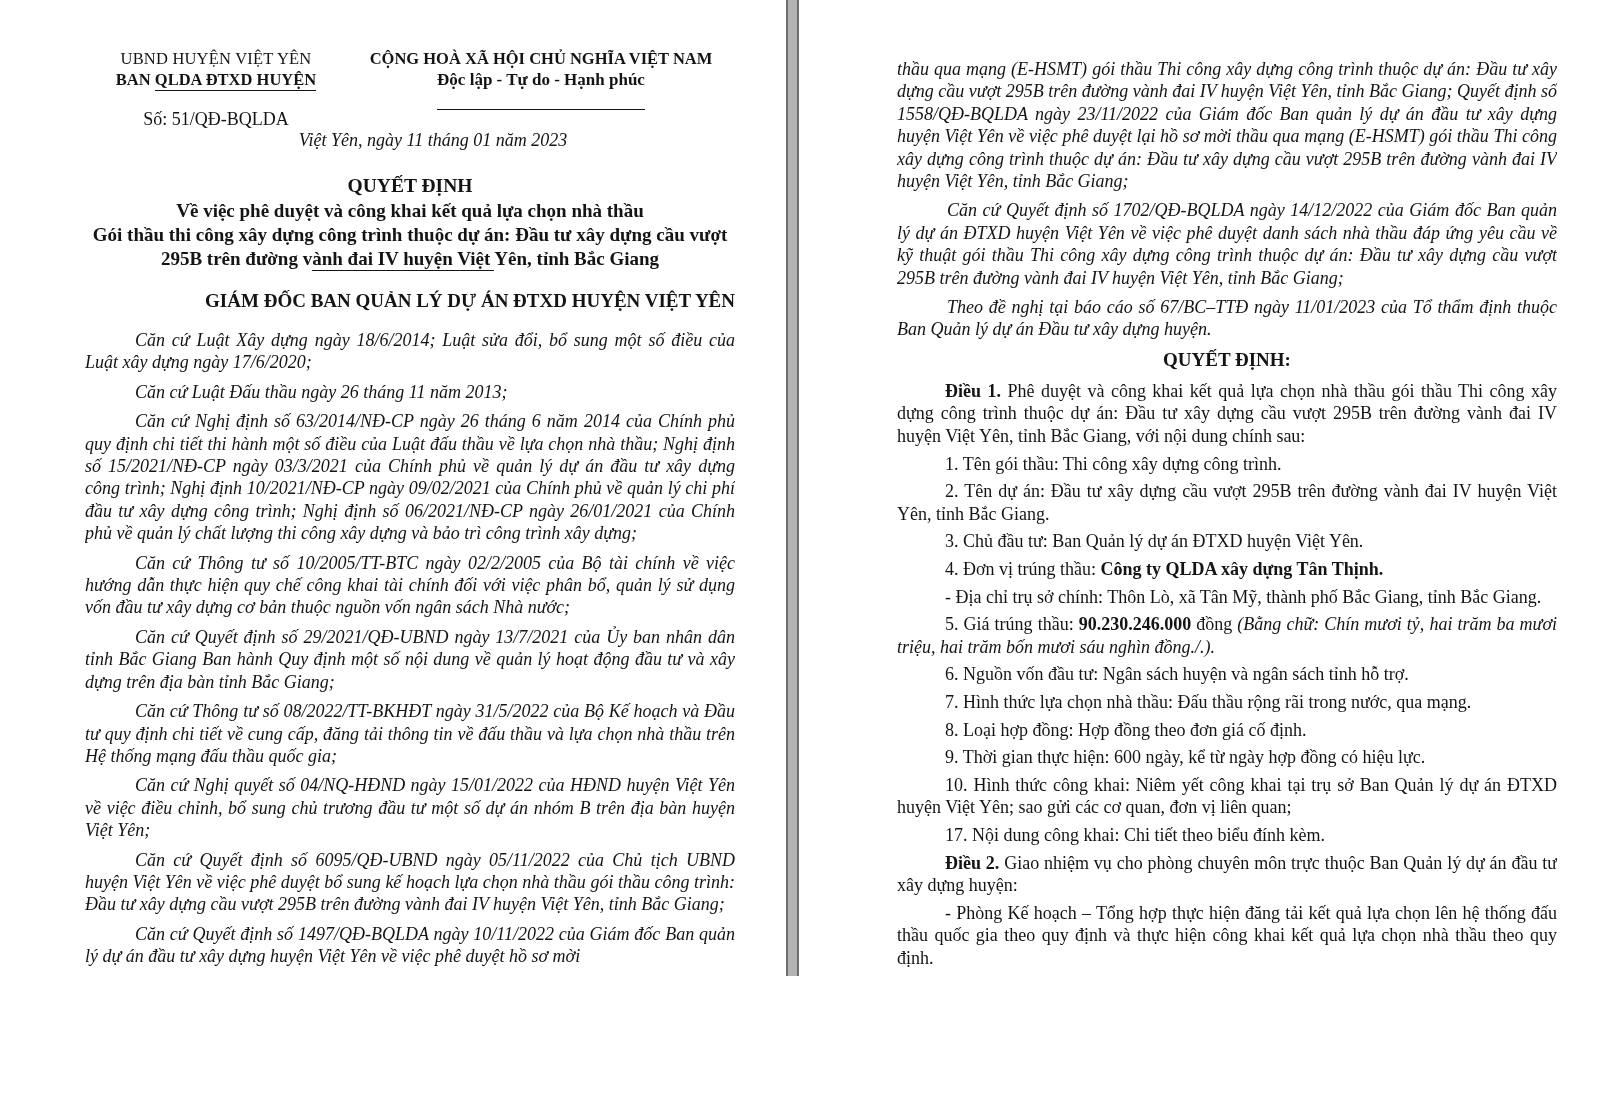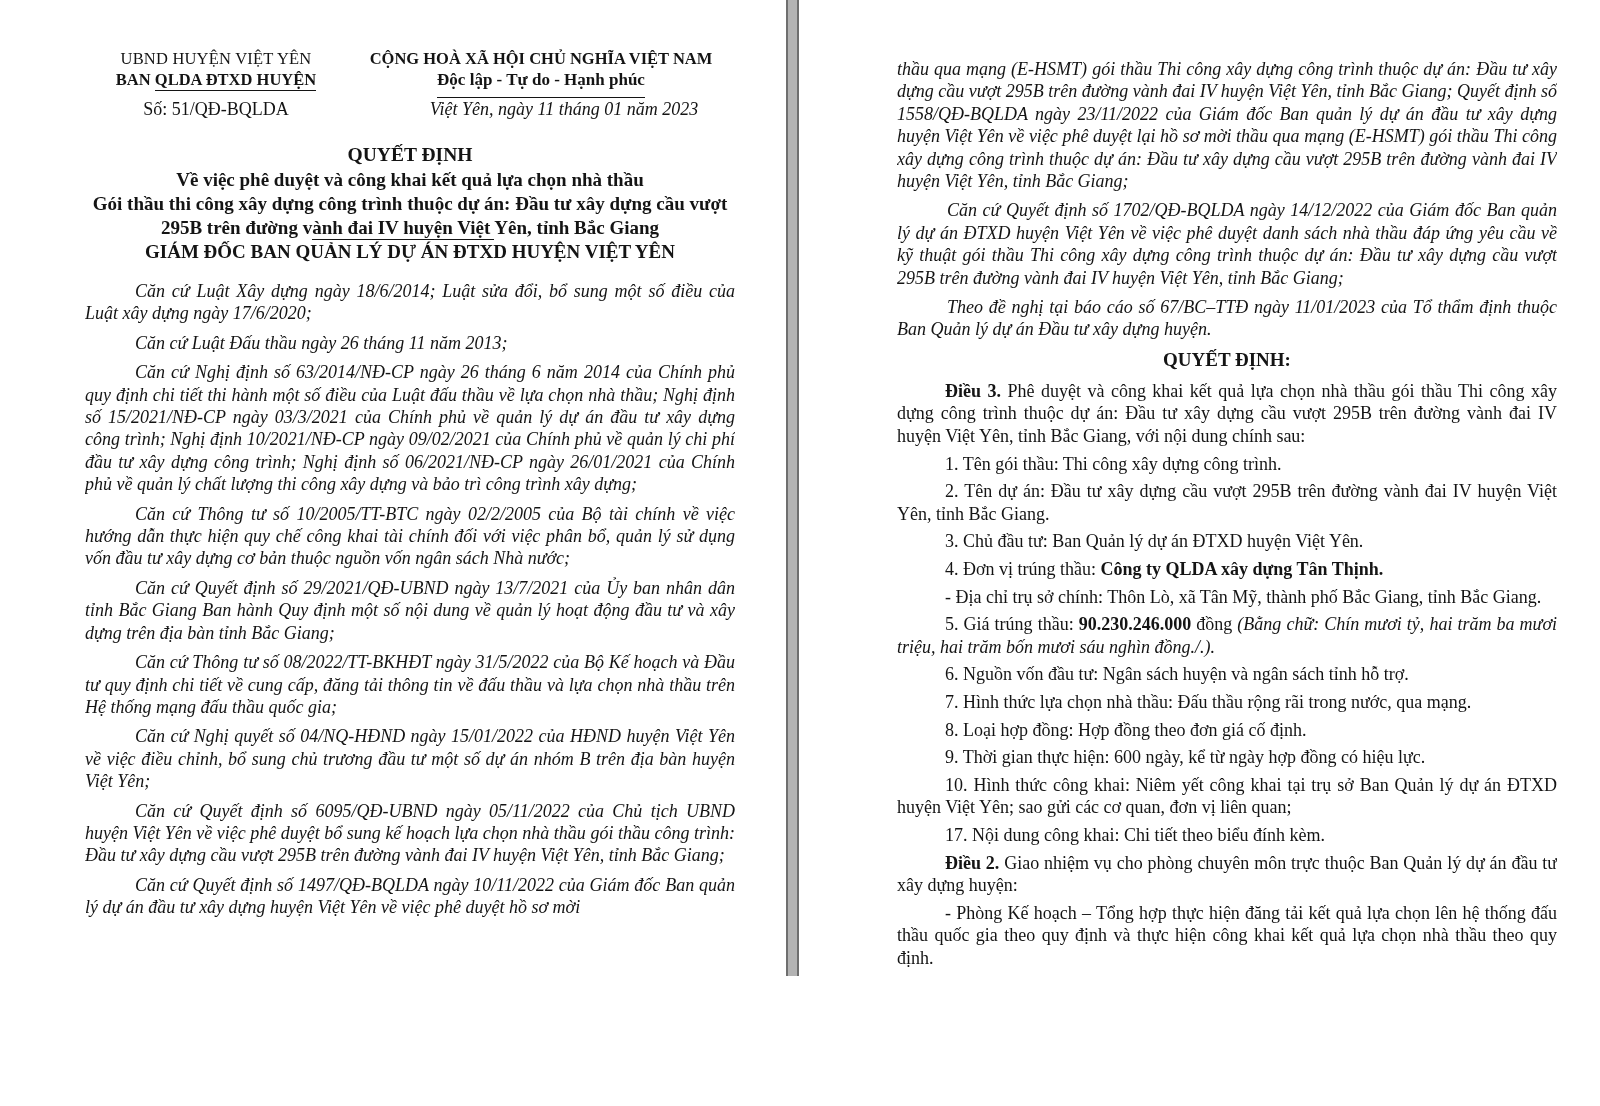--- a/index.html
+++ b/index.html
@@ -12,38 +12,38 @@
   #page1 { left:85px;  width:650px; }
   #page2 { left:897px; width:660px; }
 
   .divider {
     position:absolute; top:0; left:786px; width:9px; height:1106px;
     background:#b3b3b3; border-left:2px solid #6e6e6e; border-right:2px solid #6e6e6e;
   }
 
   
   .hdr  { display:flex; padding-top:48px; }
-  .hdr2 { display:flex; margin-top:8px; }
+  .hdr2 { display:flex; margin-top:18px;flex-direction:column; }
   .hcol.left  { width:262px; text-align:center; }
   .hcol.right { flex:1; text-align:center; }
   .org1 { font-size:16.5px; line-height:21px; letter-spacing:.2px; }
   .org2 { font-size:16.5px; line-height:22px; font-weight:bold; }
   .nat1 { font-size:16.5px; line-height:21px; font-weight:bold; }
   .nat2 { font-size:17px;  line-height:22px; font-weight:bold; }
   .so   { font-size:18px; }
   .date { font-size:18px; font-style:italic; padding-left:46px; }
   .u  { border-bottom:1.5px solid currentColor; padding-bottom:1px; }
-  .u2 { border-bottom:1.8px solid currentColor; padding-bottom:8px;font-family:Liberation Serif, serif; }
+  .u2 { border-bottom:1.8px solid currentColor; padding-bottom:20px;font-family:Liberation Serif, serif; }
 
   
   .titleblock { margin-top:22px; text-align:center; font-weight:bold; }
   .tmain { font-size:19.5px; line-height:25px; margin-bottom:1px; }
   .tsub  { font-size:19px;   line-height:24px; }
 
-  .authority { text-align:center; font-weight:bold; font-size:19px; line-height:23px; }
+  .authority { margin-top:18px; text-align:right; font-weight:bold; font-size:19px; line-height:23px; }
 
   
   .cites { margin-top:17px; }
   p.cite {
     margin:0 0 7px 0; font-style:italic; font-size:18px; line-height:22.4px;
     text-align:justify; text-indent:50px;
   }
   p.cite.cont { text-indent:0; }
 
   .decision { margin-top:6px; text-align:center; font-weight:bold; font-size:19px; line-height:24px; }
@@ -113,21 +113,21 @@
 
   <section class="page" id="page2">
     <div class="cites" style="margin-top:10px; padding-top:48px;">
       <p class="cite cont">thầu qua mạng (E-HSMT) gói thầu Thi công xây dựng công trình thuộc dự án: Đầu tư xây dựng cầu vượt 295B trên đường vành đai IV huyện Việt Yên, tỉnh Bắc Giang; Quyết định số 1558/QĐ-BQLDA ngày 23/11/2022 của Giám đốc Ban quản lý dự án đầu tư xây dựng huyện Việt Yên về việc phê duyệt lại hồ sơ mời thầu qua mạng (E-HSMT) gói thầu Thi công xây dựng công trình thuộc dự án: Đầu tư xây dựng cầu vượt 295B trên đường vành đai IV huyện Việt Yên, tỉnh Bắc Giang;</p>
       <p class="cite">Căn cứ Quyết định số 1702/QĐ-BQLDA ngày 14/12/2022 của Giám đốc Ban quản lý dự án ĐTXD huyện Việt Yên về việc phê duyệt danh sách nhà thầu đáp ứng yêu cầu về kỹ thuật gói thầu Thi công xây dựng công trình thuộc dự án: Đầu tư xây dựng cầu vượt 295B trên đường vành đai IV huyện Việt Yên, tỉnh Bắc Giang;</p>
       <p class="cite">Theo đề nghị tại báo cáo số 67/BC–TTĐ ngày 11/01/2023 của Tổ thẩm định thuộc Ban Quản lý dự án Đầu tư xây dựng huyện.</p>
     </div>
 
     <div class="decision">QUYẾT ĐỊNH:</div>
 
-    <p class="body first"><b>Điều 3.</b><span> Phê duyệt và công khai kết quả lựa chọn nhà thầu gói thầu Thi công xây dựng công trình thuộc dự án: Đầu tư xây dựng cầu vượt 295B trên đường vành đai IV huyện Việt Yên, tỉnh Bắc Giang, với nội dung chính sau:</span></p>
+    <p class="body first"><b>Điều 1.</b><span> Phê duyệt và công khai kết quả lựa chọn nhà thầu gói thầu Thi công xây dựng công trình thuộc dự án: Đầu tư xây dựng cầu vượt 295B trên đường vành đai IV huyện Việt Yên, tỉnh Bắc Giang, với nội dung chính sau:</span></p>
 
     <p class="body">1. Tên gói thầu: Thi công xây dựng công trình.</p>
     <p class="body">2. Tên dự án: Đầu tư xây dựng cầu vượt 295B trên đường vành đai IV huyện Việt Yên, tỉnh Bắc Giang.</p>
     <p class="body">3. Chủ đầu tư: Ban Quản lý dự án ĐTXD huyện Việt Yên.</p>
 
     <p class="body"><span>4. Đơn vị trúng thầu: </span><b>Công ty QLDA xây dựng Tân Thịnh.</b></p>
 
     <p class="body">- Địa chỉ trụ sở chính: Thôn Lò, xã Tân Mỹ, thành phố Bắc Giang, tỉnh Bắc Giang.</p>
 
     <p class="body"><span>5. Giá trúng thầu: </span><b>90.230.246.000</b><span> đồng </span><i>(Bằng chữ: Chín mươi tỷ, hai trăm ba mươi triệu, hai trăm bốn mươi sáu nghìn đồng./.).</i></p>

